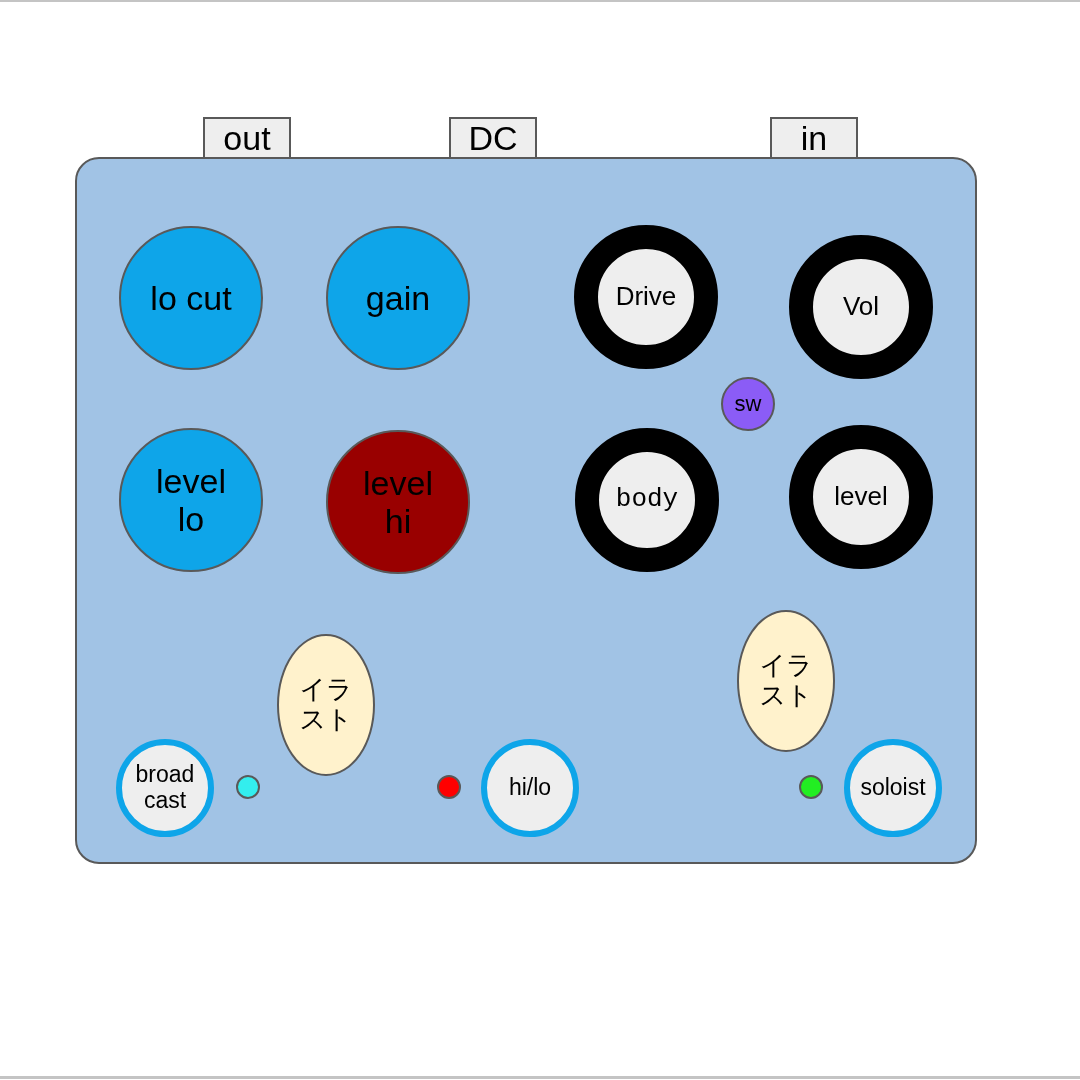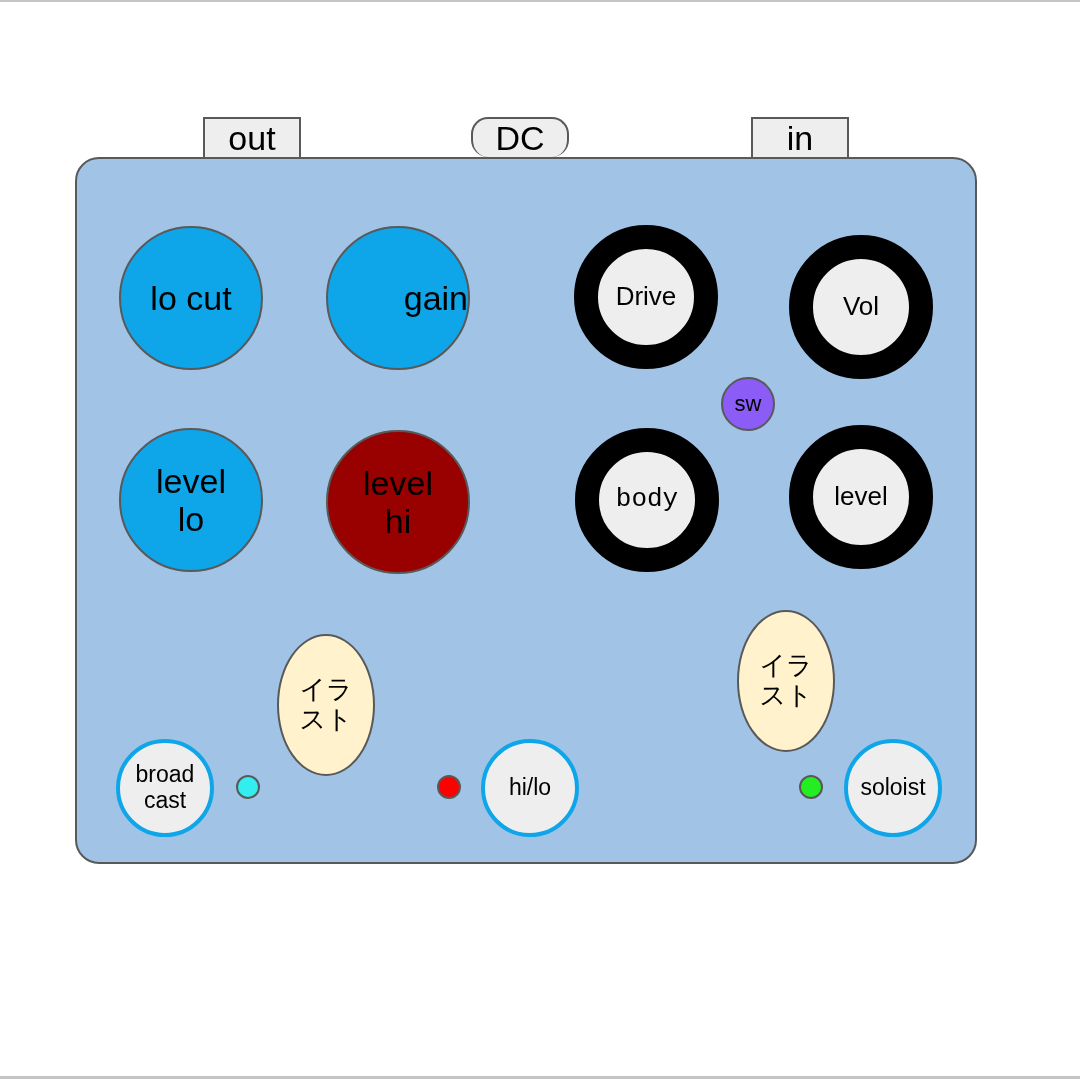--- a/index.html
+++ b/index.html
@@ -1,51 +1,51 @@
 <!DOCTYPE html>
 <html><head>
 <meta charset="utf-8">
 <style>
   html, body { margin:0; padding:0; }
   body { width:1080px; height:1080px; background:#ffffff; position:relative; overflow:hidden; font-family:"Liberation Sans", sans-serif; }
   .edge-top { position:absolute; left:0; top:0; width:1080px; height:2px; background:#c4c4c4; }
   .edge-bottom { position:absolute; left:0; top:1076px; width:1080px; height:3px; background:#c4c4c4; }
-  .jack { position:absolute; top:117px; width:98px; height:40px; background:#eeeeee; border:2px solid #595959; border-bottom:none; box-sizing:border-box; display:flex; align-items:center; justify-content:center; font-size:34px; color:#000; }
+  .jack { position:absolute; top:117px; width:88px; height:40px; background:#eeeeee; border:2px solid #595959; border-bottom:none; box-sizing:border-box; display:flex; align-items:center; justify-content:center; font-size:34px; color:#000; }
   .enclosure { position:absolute; left:75px; top:157px; width:902px; height:707px; background:#a1c3e5; border:2px solid #595959; border-radius:24px; box-sizing:border-box; }
   .circ { position:absolute; border-radius:50%; display:flex; align-items:center; justify-content:center; text-align:center; box-sizing:border-box; color:#000; line-height:1.12; }
   .knob-cream { width:144px; height:144px; background:#0ea5e9; border:2px solid #595959; font-size:34px; }
   .knob-red { width:144px; height:144px; background:#990000; border:2px solid #595959; font-size:34px; }
   .knob-black { width:144px; height:144px; background:#eeeeee; border:24px solid #000; font-size:26px; }
   .small-sw { width:54px; height:54px; background:#8b5cf6; border:2px solid #595959; font-size:22px; }
-  .switch { width:98px; height:98px; background:#eeeeee; border:4px solid #0ea5e9; font-size:23px; }
+  .switch { width:98px; height:98px; background:#eeeeee; border:6px solid #0ea5e9; font-size:23px; }
   .oval { width:98px; height:142px; background:#fff2cc; border:2px solid #595959; font-size:26px; line-height:1.15; }
   .led { width:24px; height:24px; border:2px solid #595959; }
 </style>
 </head>
 <body>
 
 <div class="edge-top"></div>
 <div class="edge-bottom"></div>
 
 <div class="jack" style="left:203px;">
     <span>out</span>
   </div>
-<div class="jack" style="left:471px;border-radius:17px;">
+<div class="jack" style="left:449px;">
     <span>DC</span>
   </div>
-<div class="jack" style="left:751px;">
+<div class="jack" style="left:770px;">
     <span>in</span>
   </div>
 
 <div class="enclosure"></div>
 
 <div class="circ knob-cream" style="left:119px; top:226px;">
   <span>lo cut</span>
 </div>
-<div class="circ knob-cream" style="left:326px; top:226px;justify-content:flex-end;">
+<div class="circ knob-cream" style="left:326px; top:226px;">
   <span>gain</span>
 </div>
 <div class="circ knob-cream" style="left:119px; top:428px;">
   <div>
     <div>level</div>
     <div>lo</div>
   </div>
 </div>
 <div class="circ knob-red" style="left:326px; top:430px;">
   <div>

